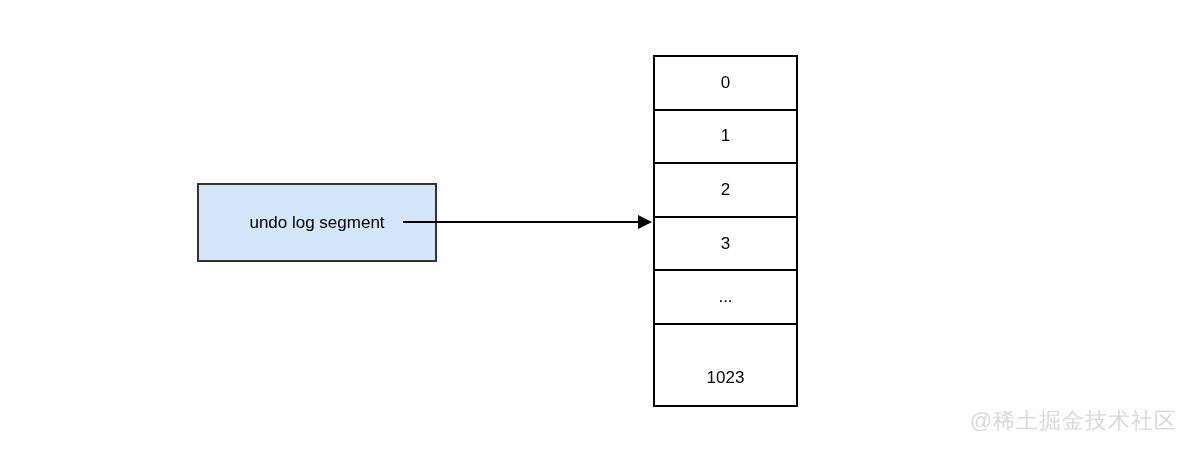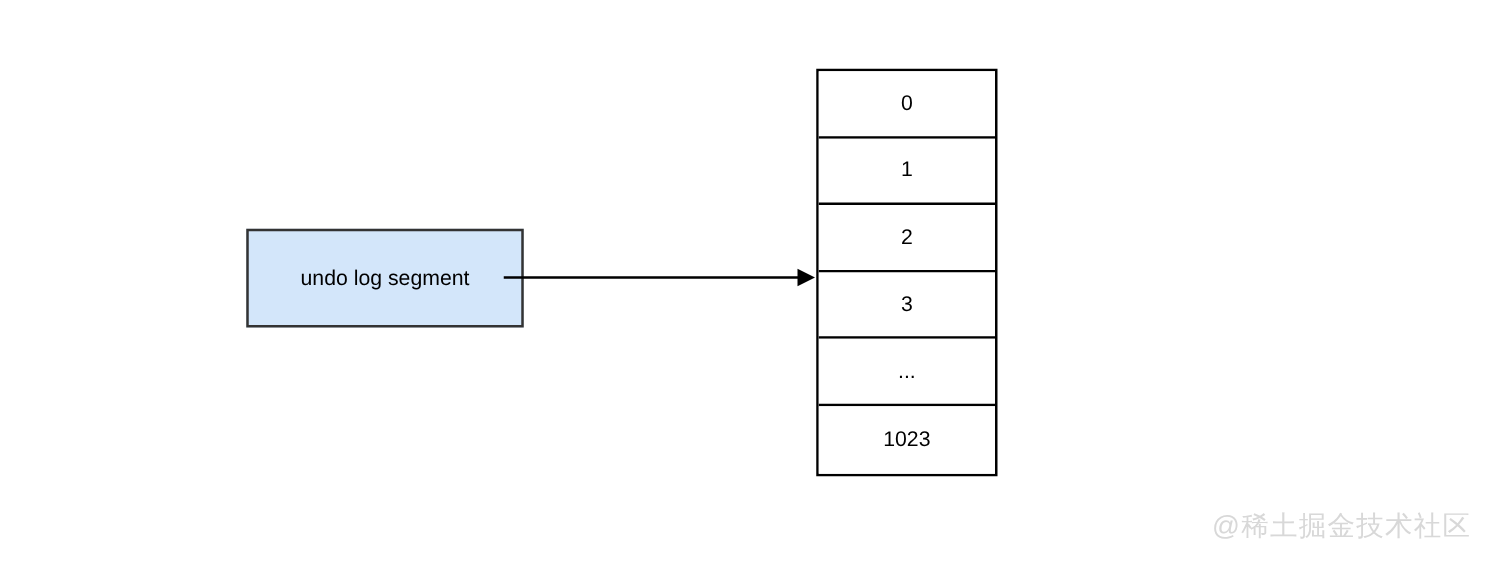--- a/index.html
+++ b/index.html
@@ -12,21 +12,21 @@
     width: 1192px;
     height: 450px;
     background: #ffffff;
     overflow: hidden;
   }
   
   .source-box {
     position: absolute;
     left: 197px;
     top: 183px;
-    width: 222px;
+    width: 240px;
     height: 79px;
     box-sizing: border-box;
     background: #d3e6fa;
     border: 2px solid #333333;
     display: flex;
     align-items: center;
     justify-content: center;
     font-size: 17px;
     color: #000000;
   }
@@ -67,20 +67,21 @@
     border-bottom: 2px solid #000000;
     display: flex;
     align-items: center;
     justify-content: center;
     font-size: 17px;
     color: #000000;
     background: #ffffff;
   }
   .segment-cell:last-child {
     border-bottom: none;
+    margin-top: 26px;
   }
   
   .watermark {
     position: absolute;
     right: 15px;
     bottom: 14px;
     font-size: 22px;
     color: #d8d8d8;
     letter-spacing: 1px;
     user-select: none;

